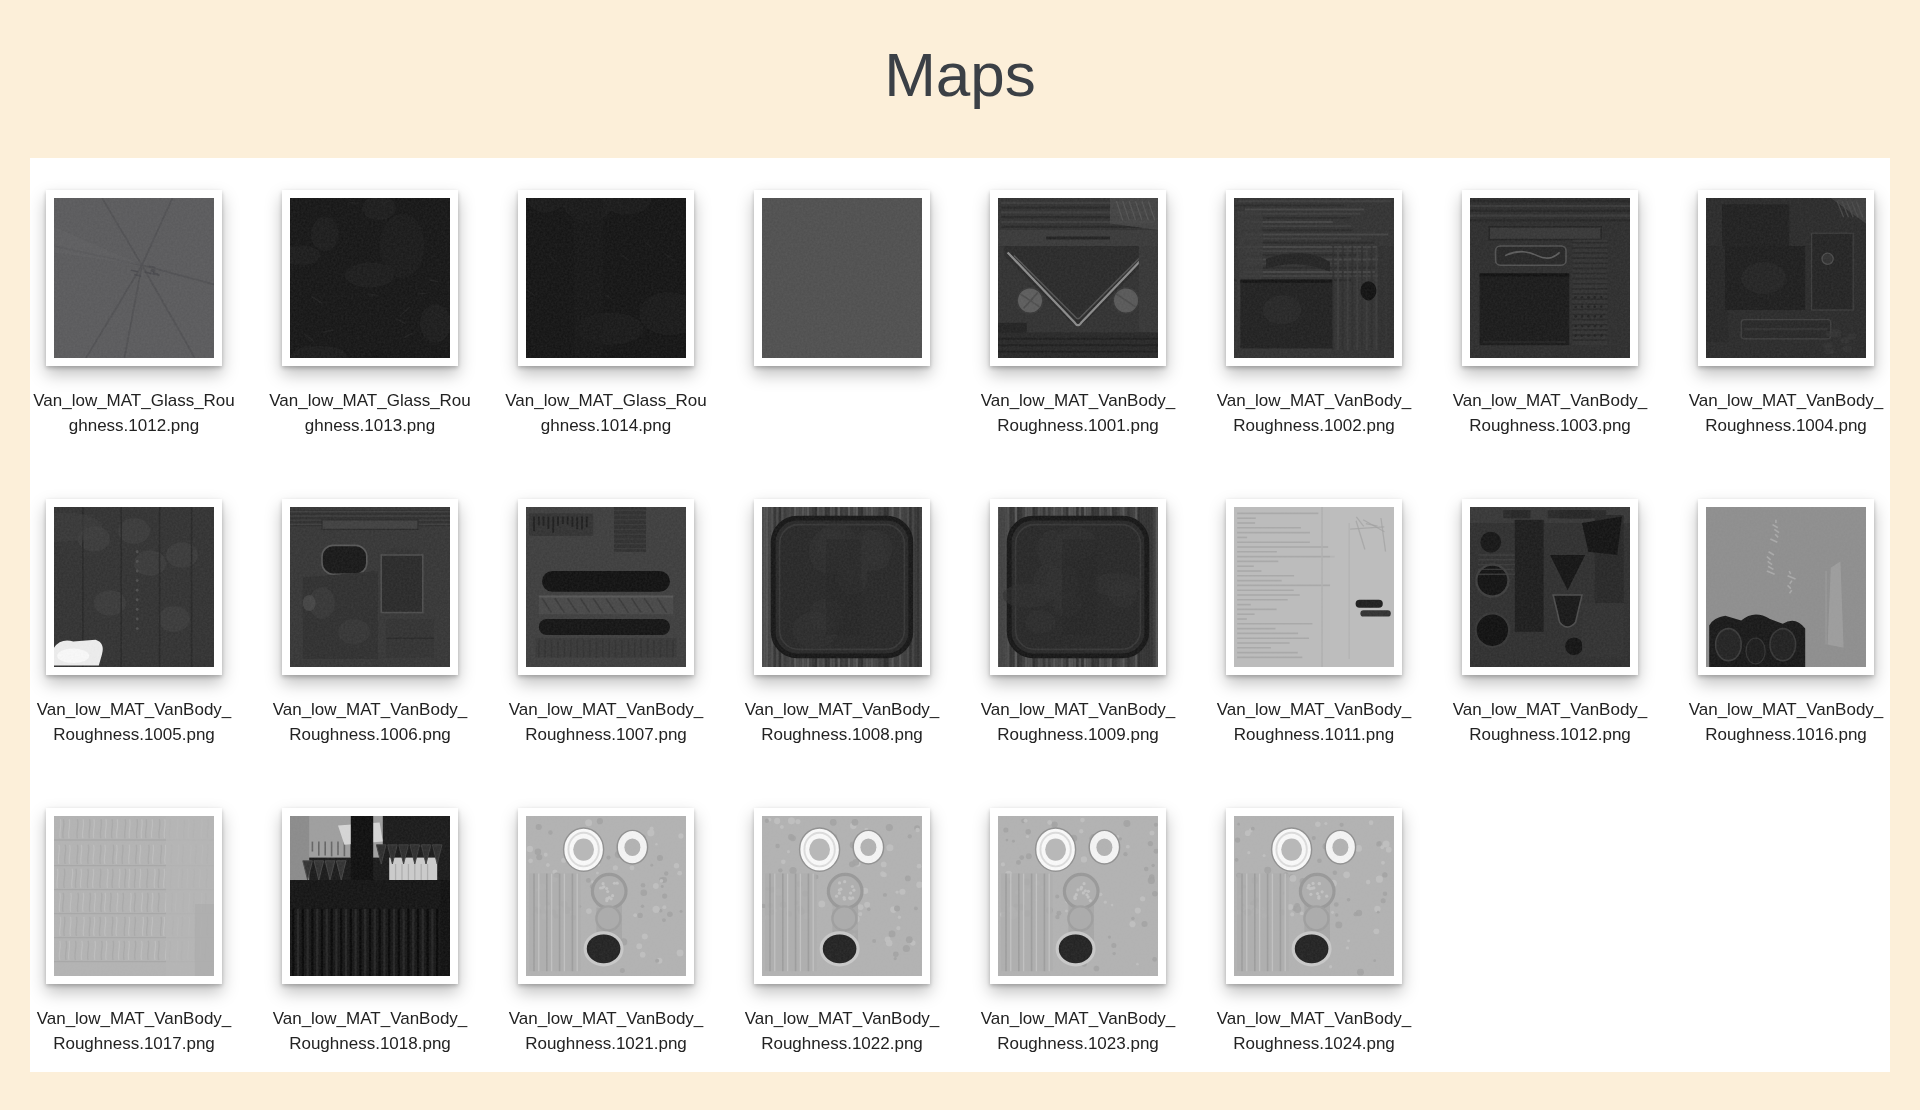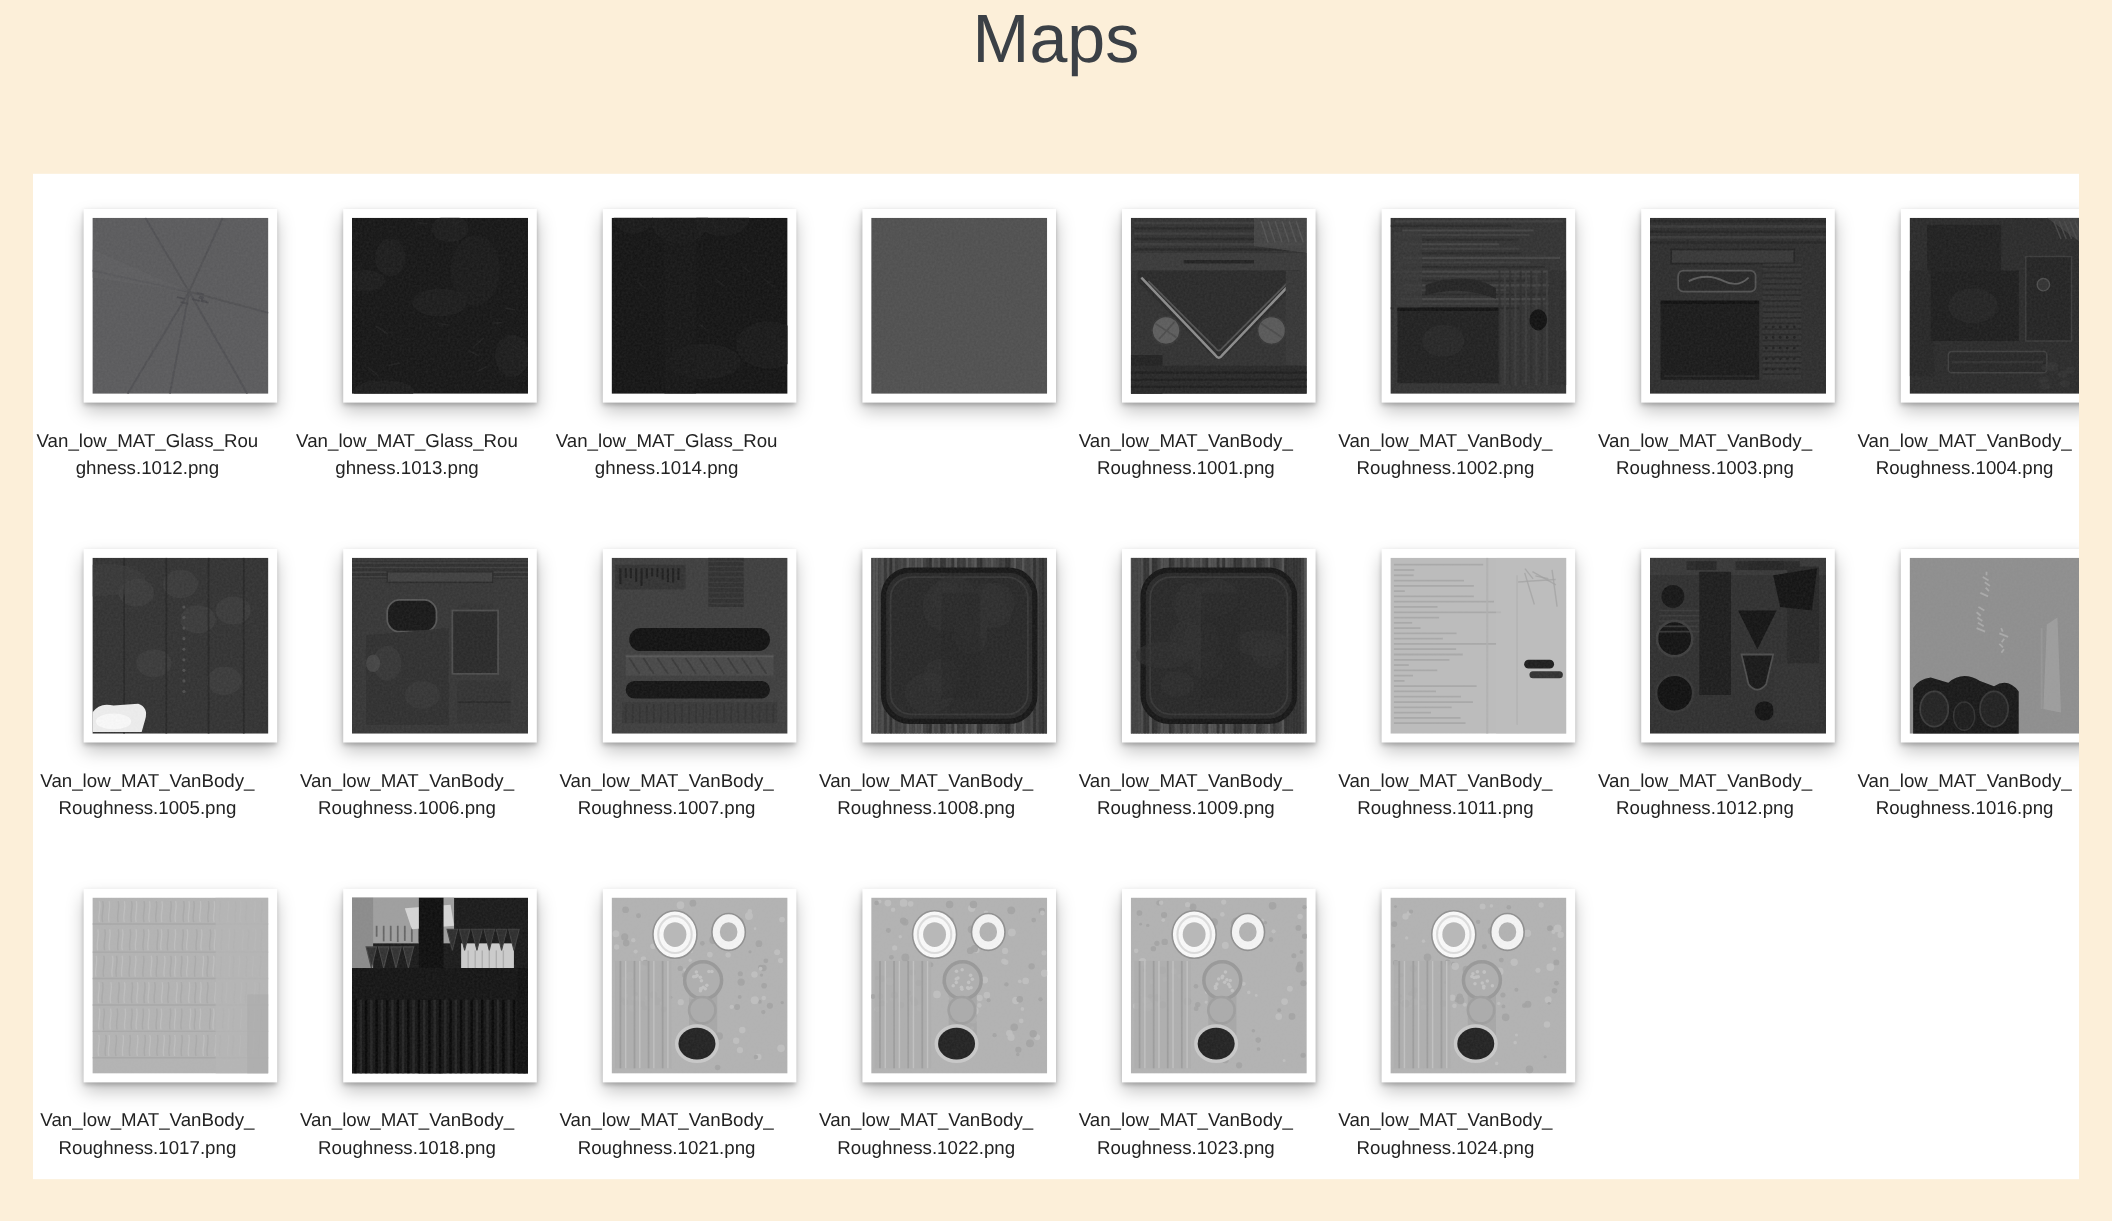--- a/index.html
+++ b/index.html
@@ -3,36 +3,36 @@
 <meta charset="utf-8">
 <style>
   html,body{margin:0;padding:0;}
   body{
     width:1920px;height:1110px;overflow:hidden;position:relative;
     background:#fcefd9;
     font-family:"Liberation Sans","DejaVu Sans",sans-serif;
   }
   .header{
     position:absolute;left:0;top:0;width:1920px;height:158px;
-    display:flex;justify-content:center;
+    display:flex;align-items:center;justify-content:center;
   }
   .page-title{
     font-size:62px;font-weight:400;color:#3b4046;letter-spacing:0;
     margin:0;padding-bottom:10px;
   }
   .panel{
     position:absolute;left:30px;top:158px;width:1860px;height:914px;
     background:#ffffff;overflow:hidden;
   }
   .grid{
     width:1888px;margin-left:-14px;
     display:grid;grid-template-columns:repeat(8,236px);
     row-gap:61px;padding-top:32px;
   }
-  .cell{display:flex;flex-direction:column;align-items:flex-end;}
+  .cell{display:flex;flex-direction:column;align-items:center;}
   .thumb{
     width:160px;height:160px;padding:8px;background:#ffffff;
     box-shadow:0 2px 4px rgba(0,0,0,.22), 0 8px 16px rgba(0,0,0,.26);
   }
   .thumb svg{width:160px;height:160px;display:block;}
   .caption{
     margin-top:22px;width:236px;
     font-size:17px;line-height:25px;color:#222222;
     text-align:center;white-space:pre-line;
     overflow:visible;

